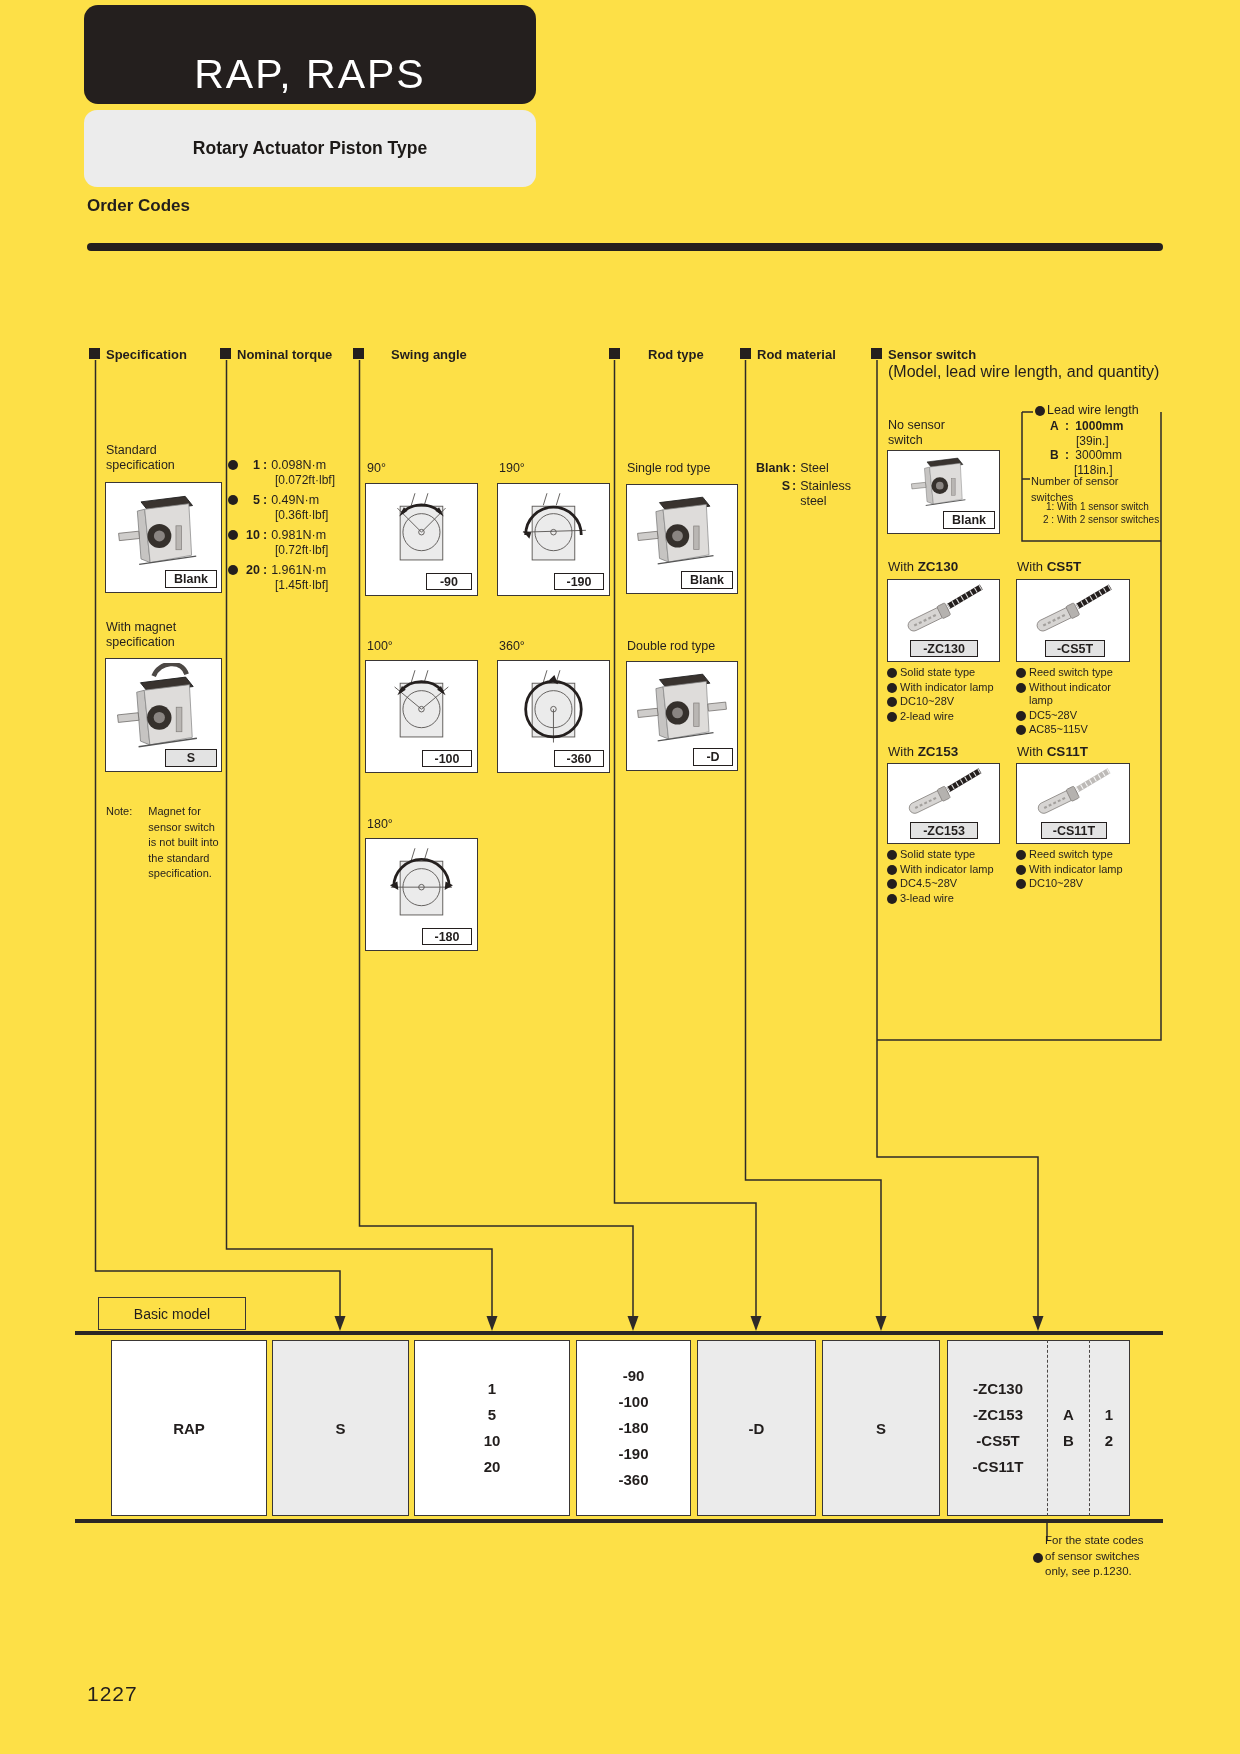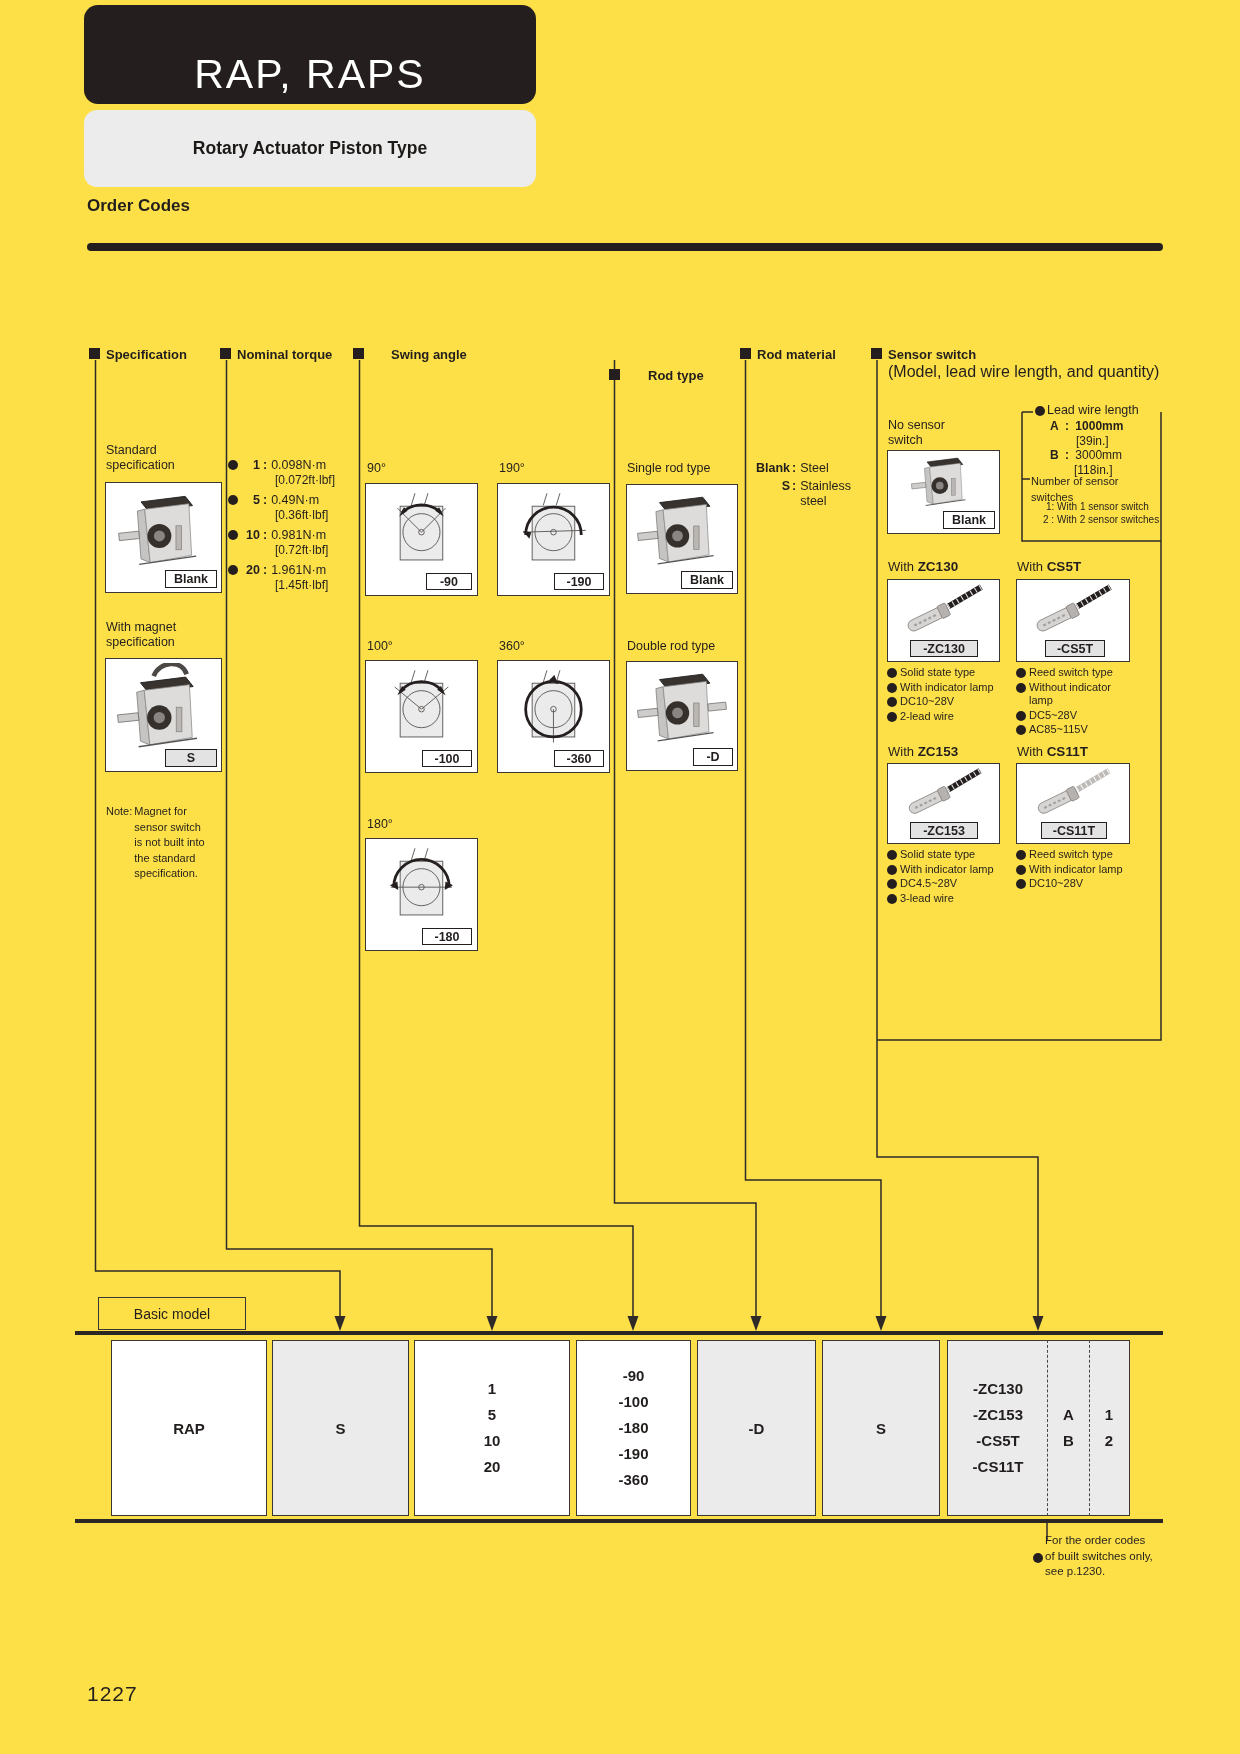--- a/index.html
+++ b/index.html
@@ -119,21 +119,21 @@
     <span>Specification</span>
   </div>
   <div class="abs colhead z1" style="left:220px;top:347px;">
     <span class="sq"></span>
     <span>Nominal torque</span>
   </div>
   <div class="abs colhead z1" style="left:353px;top:347px;gap:27px;">
     <span class="sq"></span>
     <span>Swing angle</span>
   </div>
-  <div class="abs colhead z1" style="left:609px;top:368px;gap:28px;">
+  <div class="abs colhead z1" style="left:609px;top:347px;gap:28px;">
     <span class="sq"></span>
     <span>Rod type</span>
   </div>
   <div class="abs colhead z1" style="left:740px;top:347px;">
     <span class="sq"></span>
     <span>Rod material</span>
   </div>
   <div class="abs colhead z1" style="left:871px;top:347px;">
     <span class="sq"></span>
     <span>Sensor switch</span>
@@ -148,21 +148,21 @@
     <div class="tag" style="right:4px;bottom:4px;width:52px;height:18px;">Blank</div>
   </div>
   <div class="abs lbl12 z1" style="left:106px;top:620px;width:86px;">With magnet specification</div>
   <div class="abs pbox z1" style="left:105px;top:658px;width:117px;height:114px;">
     <svg width="104" height="96" viewBox="0 0 110 102" style="margin:4px 0 0 6px;">
       <path d="M44 14 C 50 -2, 74 -4, 79 12" stroke="#4c4845" fill="none" stroke-width="5"></path>
       <use href="#act" y="6"></use>
     </svg>
     <div class="tag gray" style="right:4px;bottom:4px;width:52px;height:18px;">S</div>
   </div>
-  <div class="abs z1" style="left:106px;top:804px;display:flex;gap:2px;justify-content:flex-end;">
+  <div class="abs z1" style="left:106px;top:804px;display:flex;gap:16px;justify-content:flex-end;">
     <span class="lbl11">Note:</span>
     <span class="lbl11" style="width:76px;">Magnet for sensor switch is not built into the standard specification.</span>
   </div>
 
   <div class="abs z1" style="left:228px;top:458px;">
     <div class="trq-item">
       <span class="bdot"></span>
       <span class="trq-code">1</span>
       <span class="trq-colon">:</span>
       <span>0.098N·m</span>
@@ -438,18 +438,18 @@
     <div class="stack" style="width:40px;">
       <span>1</span>
       <span>2</span>
     </div>
   </div>
   <div class="dashsep z1" style="left:1047px;"></div>
   <div class="dashsep z1" style="left:1089px;"></div>
 
   <div class="abs footnote z1" style="left:1033px;top:1533px;">
     <span class="bdot" style="margin-top:3px;"></span>
-    <span>For the order codes of built switches only, see p.1230.</span>
+    <span>For the state codes of sensor switches only, see p.1230.</span>
   </div>
 
   <div class="abs page-num z1" style="left:87px;top:1682px;">1227</div>
 
 </div>
 
 </body></html>

